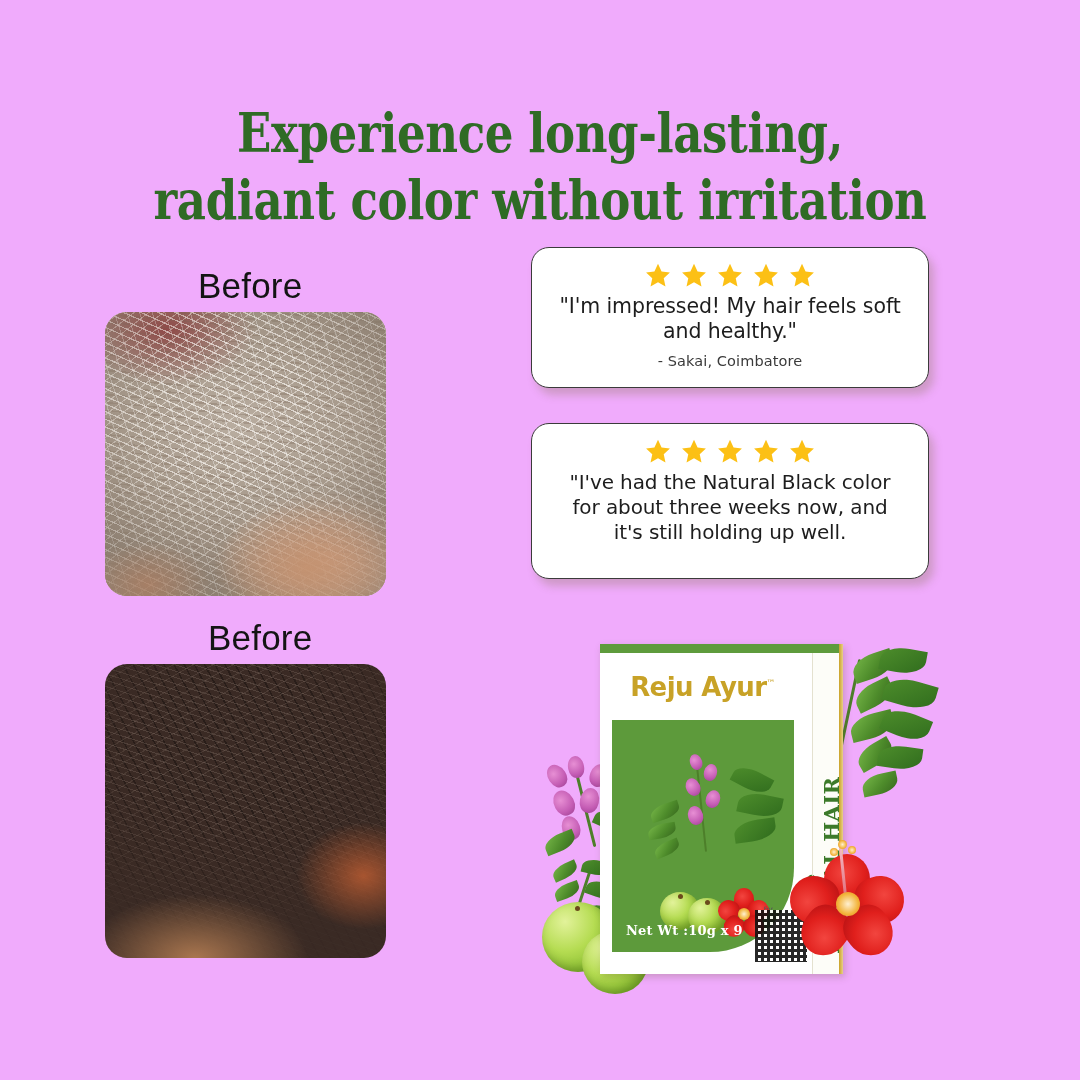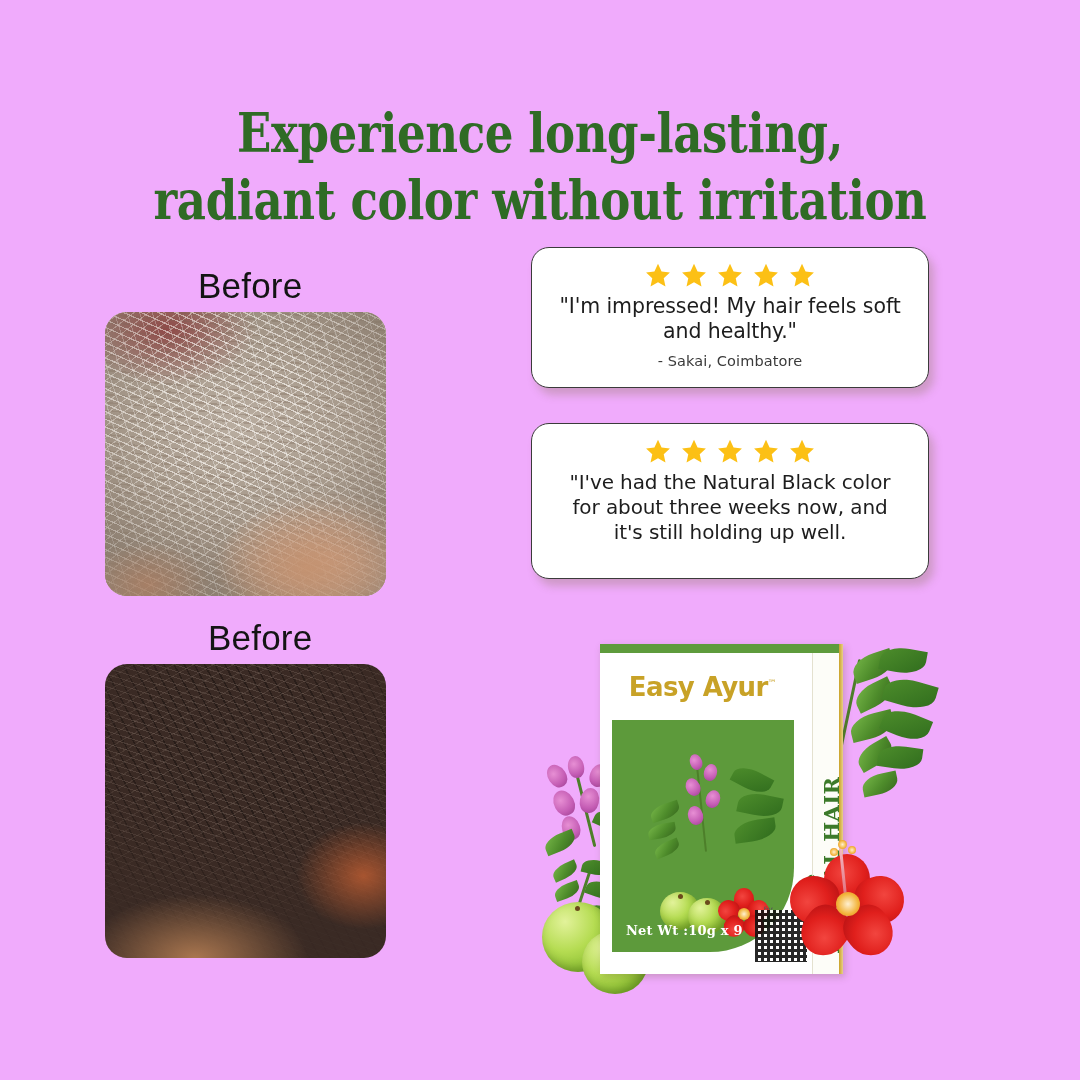--- a/index.html
+++ b/index.html
@@ -418,21 +418,21 @@
 
     <div class="amla" style="left:22px; top:290px; width:72px; height:70px;"></div>
     <div class="amla" style="left:62px; top:318px; width:66px; height:64px;"></div>
 
     <div class="pkg">
       <div class="pkg-topbar"></div>
       <div class="pkg-rightedge"></div>
       <div class="pkg-sidepanel"></div>
 
       <div class="brand">
-        <span>Easy Ayur</span><span class="tm">™</span>
+        <span>Reju Ayur</span><span class="tm">™</span>
       </div>
 
       <div class="pkg-green">
 
         <div class="leafcluster" style="left:34px; top:26px; width:140px; height:150px;">
           <div class="stem" style="left:54px; top:10px; width:2px; height:96px; transform:rotate(-6deg);"></div>
           <div class="petal" style="left:44px; top:8px; width:12px; height:16px; transform:rotate(-20deg);"></div>
           <div class="petal" style="left:58px; top:18px; width:13px; height:17px; transform:rotate(16deg);"></div>
           <div class="petal" style="left:40px; top:32px; width:14px; height:18px; transform:rotate(-24deg);"></div>
           <div class="petal" style="left:60px; top:44px; width:14px; height:18px; transform:rotate(18deg);"></div>

